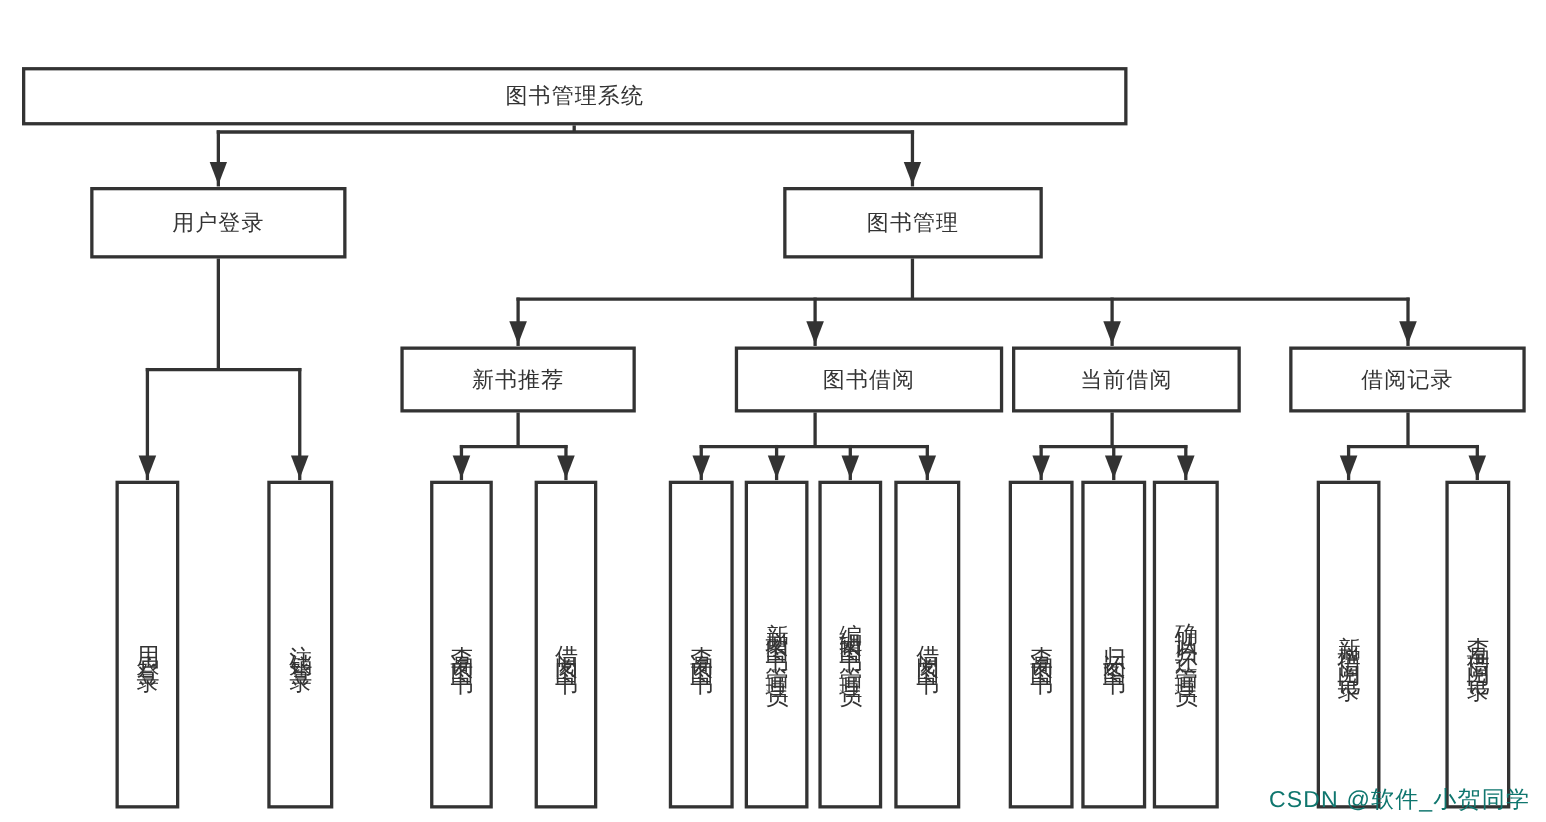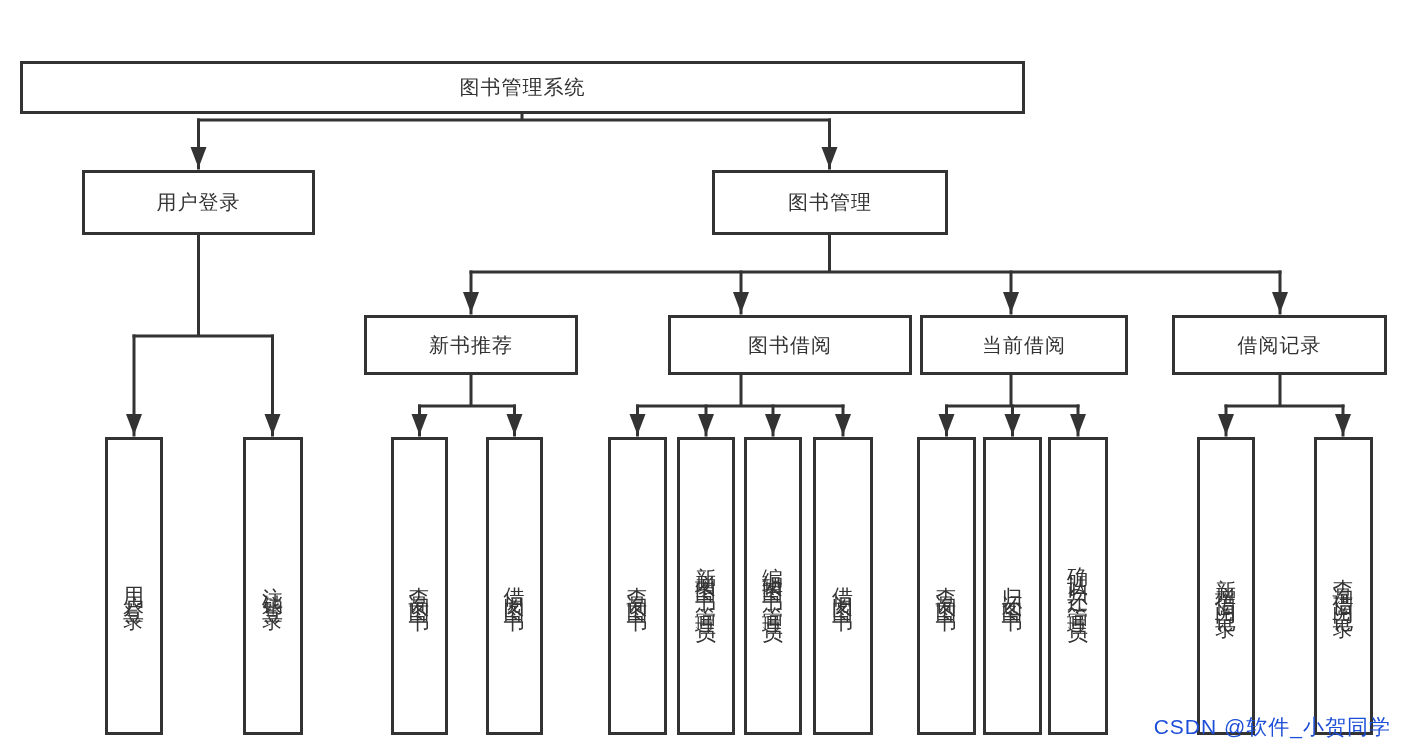--- a/index.html
+++ b/index.html
@@ -37,21 +37,21 @@
     text-orientation: mixed;
     font-size: 21px;
     letter-spacing: 8px;
     line-height: 1;
   }
   .watermark {
     position: absolute;
     right: 14px;
     bottom: 6px;
     font-size: 21px;
-    color: #1d4ed8;
+    color: #0f766e;
     letter-spacing: 1px;
     white-space: nowrap;
     z-index: 5;
   }
 </style>
 </head>
 <body>
 
 <div class="canvas">
 

